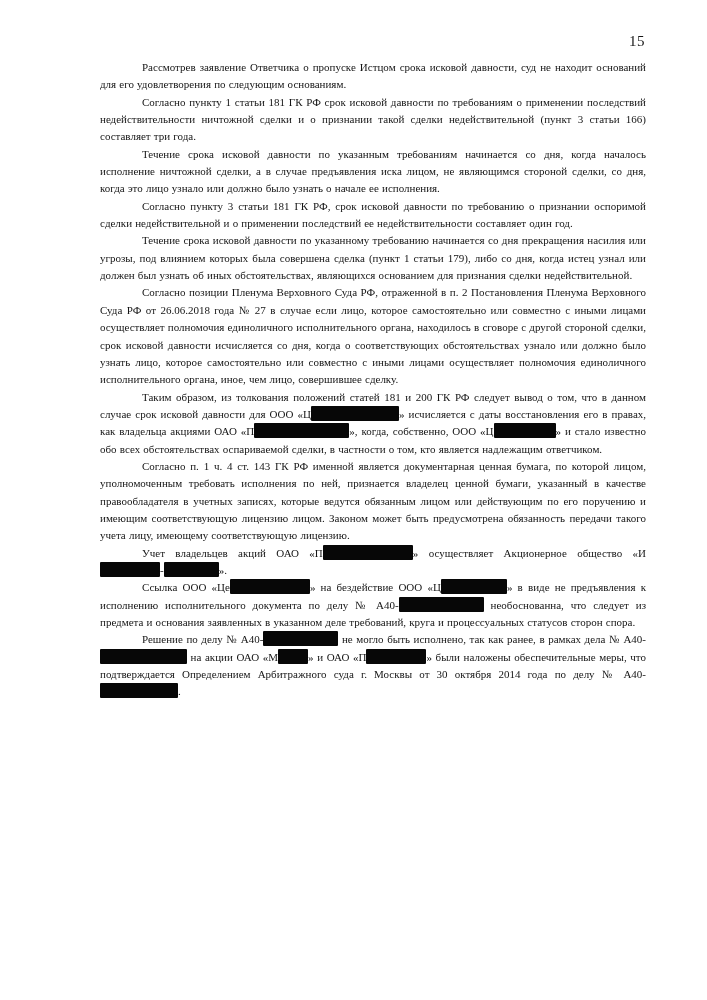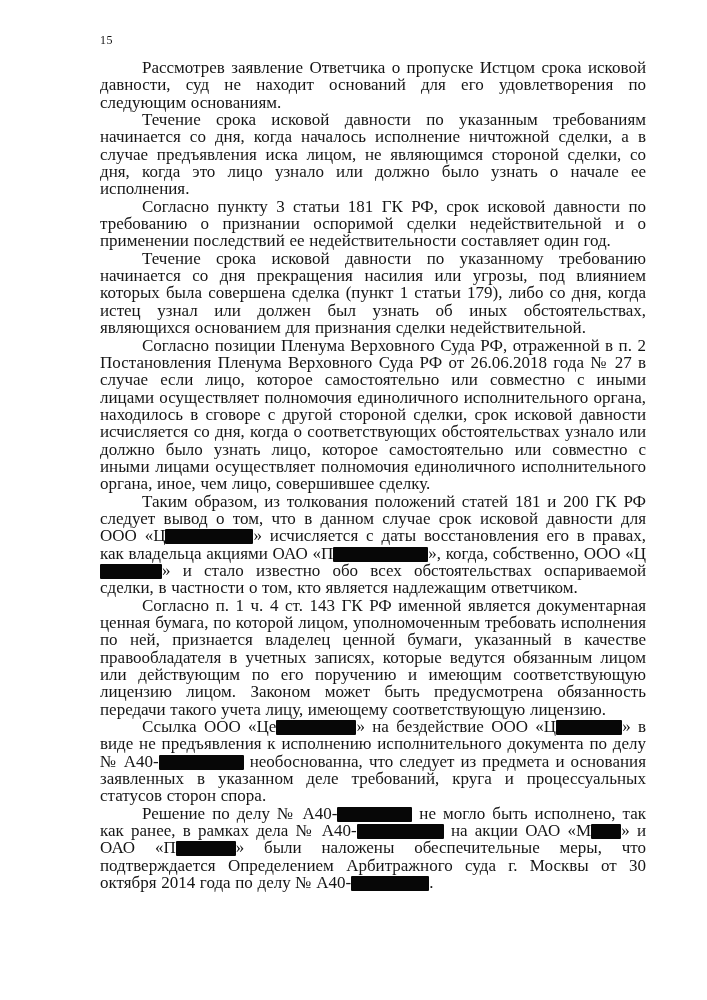--- a/index.html
+++ b/index.html
@@ -14,57 +14,59 @@
     background: #ffffff;
     overflow: hidden;
     font-family: "Liberation Serif", "DejaVu Serif", serif;
     color: #151515;
   }
   .page-number {
     position: absolute;
     top: 33px;
     left: 100px;
     width: 545px;
-    text-align: left;
-    font-size: 12px;
+    text-align: right;
+    font-size: 15px;
     letter-spacing: 0.5px;
   }
   .textblock {
     position: absolute;
     top: 59px;
     left: 100px;
     width: 546px;
   }
   .textblock p {
     margin: 0;
     padding: 0;
     text-indent: 42px;
     text-align: justify;
-    font-size: 17px;
+    font-size: 11px;
     line-height: 17.35px;
     word-spacing: 0.4px;
     hyphens: none;
   }
   .redact {
     display: inline-block;
     height: 15px;
     vertical-align: -3px;
     background: #070707;
     border-radius: 1px;
   }
 </style>
 </head>
 <body>
 
 <div class="sheet">
   <div class="page-number">15</div>
   <div class="textblock">
       <p>Рассмотрев заявление Ответчика о пропуске Истцом срока исковой давности, суд не находит оснований для его удовлетворения по следующим основаниям.</p>
+      <p>Согласно пункту 1 статьи 181 ГК РФ срок исковой давности по требованиям о применении последствий недействительности ничтожной сделки и о признании такой сделки недействительной (пункт 3 статьи 166) составляет три года.</p>
       <p>Течение срока исковой давности по указанным требованиям начинается со дня, когда началось исполнение ничтожной сделки, а в случае предъявления иска лицом, не являющимся стороной сделки, со дня, когда это лицо узнало или должно было узнать о начале ее исполнения.</p>
       <p>Согласно пункту 3 статьи 181 ГК РФ, срок исковой давности по требованию о признании оспоримой сделки недействительной и о применении последствий ее недействительности составляет один год.</p>
       <p>Течение срока исковой давности по указанному требованию начинается со дня прекращения насилия или угрозы, под влиянием которых была совершена сделка (пункт 1 статьи 179), либо со дня, когда истец узнал или должен был узнать об иных обстоятельствах, являющихся основанием для признания сделки недействительной.</p>
       <p>Согласно позиции Пленума Верховного Суда РФ, отраженной в п. 2 Постановления Пленума Верховного Суда РФ от 26.06.2018 года № 27 в случае если лицо, которое самостоятельно или совместно с иными лицами осуществляет полномочия единоличного исполнительного органа, находилось в сговоре с другой стороной сделки, срок исковой давности исчисляется со дня, когда о соответствующих обстоятельствах узнало или должно было узнать лицо, которое самостоятельно или совместно с иными лицами осуществляет полномочия единоличного исполнительного органа, иное, чем лицо, совершившее сделку.</p>
       <p>Таким образом, из толкования положений статей 181 и 200 ГК РФ следует вывод о том, что в данном случае срок исковой давности для ООО «Ц<span class="redact" style="width: 88px; background: rgb(7, 7, 7);"></span>» исчисляется с даты восстановления его в правах, как владельца акциями ОАО «П<span class="redact" style="width: 95px; background: rgb(7, 7, 7);"></span>», когда, собственно, ООО «Ц<span class="redact" style="width: 62px; background: rgb(7, 7, 7);"></span>» и стало известно обо всех обстоятельствах оспариваемой сделки, в частности о том, кто является надлежащим ответчиком.</p>
       <p>Согласно п. 1 ч. 4 ст. 143 ГК РФ именной является документарная ценная бумага, по которой лицом, уполномоченным требовать исполнения по ней, признается владелец ценной бумаги, указанный в качестве правообладателя в учетных записях, которые ведутся обязанным лицом или действующим по его поручению и имеющим соответствующую лицензию лицом. Законом может быть предусмотрена обязанность передачи такого учета лицу, имеющему соответствующую лицензию.</p>
+      <p>Учет владельцев акций ОАО «П<span class="redact" style="width: 90px; background: rgb(7, 7, 7);"></span>» осуществляет Акционерное общество «И<span class="redact" style="width: 60px; background: rgb(7, 7, 7);"></span>-<span class="redact" style="width: 55px; background: rgb(7, 7, 7);"></span>».</p>
       <p>Ссылка ООО «Це<span class="redact" style="width: 80px; background: rgb(7, 7, 7);"></span>» на бездействие ООО «Ц<span class="redact" style="width: 66px; background: rgb(7, 7, 7);"></span>» в виде не предъявления к исполнению исполнительного документа по делу № А40-<span class="redact" style="width: 85px; background: rgb(7, 7, 7);"></span> необоснованна, что следует из предмета и основания заявленных в указанном деле требований, круга и процессуальных статусов сторон спора.</p>
       <p>Решение по делу № А40-<span class="redact" style="width: 75px; background: rgb(7, 7, 7);"></span> не могло быть исполнено, так как ранее, в рамках дела № А40-<span class="redact" style="width: 87px; background: rgb(7, 7, 7);"></span> на акции ОАО «М<span class="redact" style="width: 30px; background: rgb(7, 7, 7);"></span>» и ОАО «П<span class="redact" style="width: 60px; background: rgb(7, 7, 7);"></span>» были наложены обеспечительные меры, что подтверждается Определением Арбитражного суда г. Москвы от 30 октября 2014 года по делу № А40-<span class="redact" style="width: 78px; background: rgb(7, 7, 7);"></span>.</p>
     </div>
 </div>
 
 </body></html>

